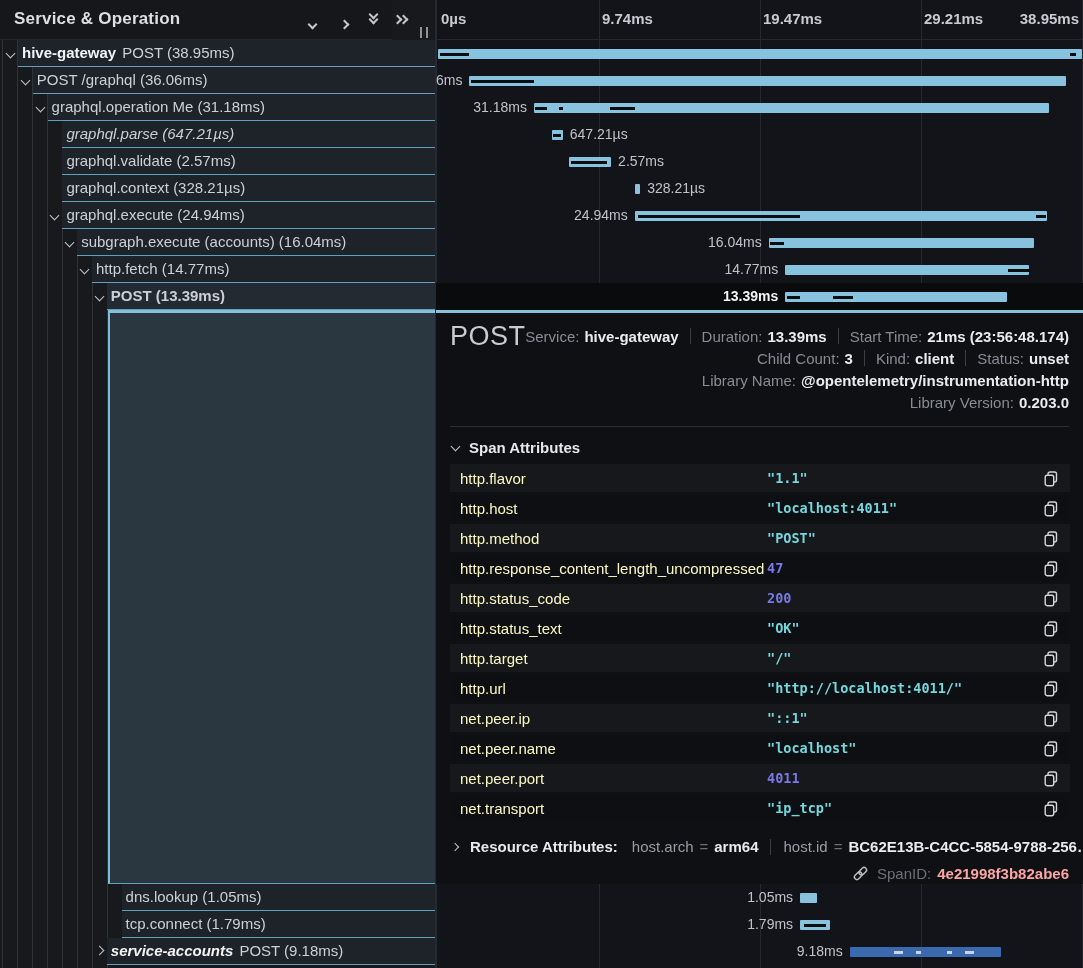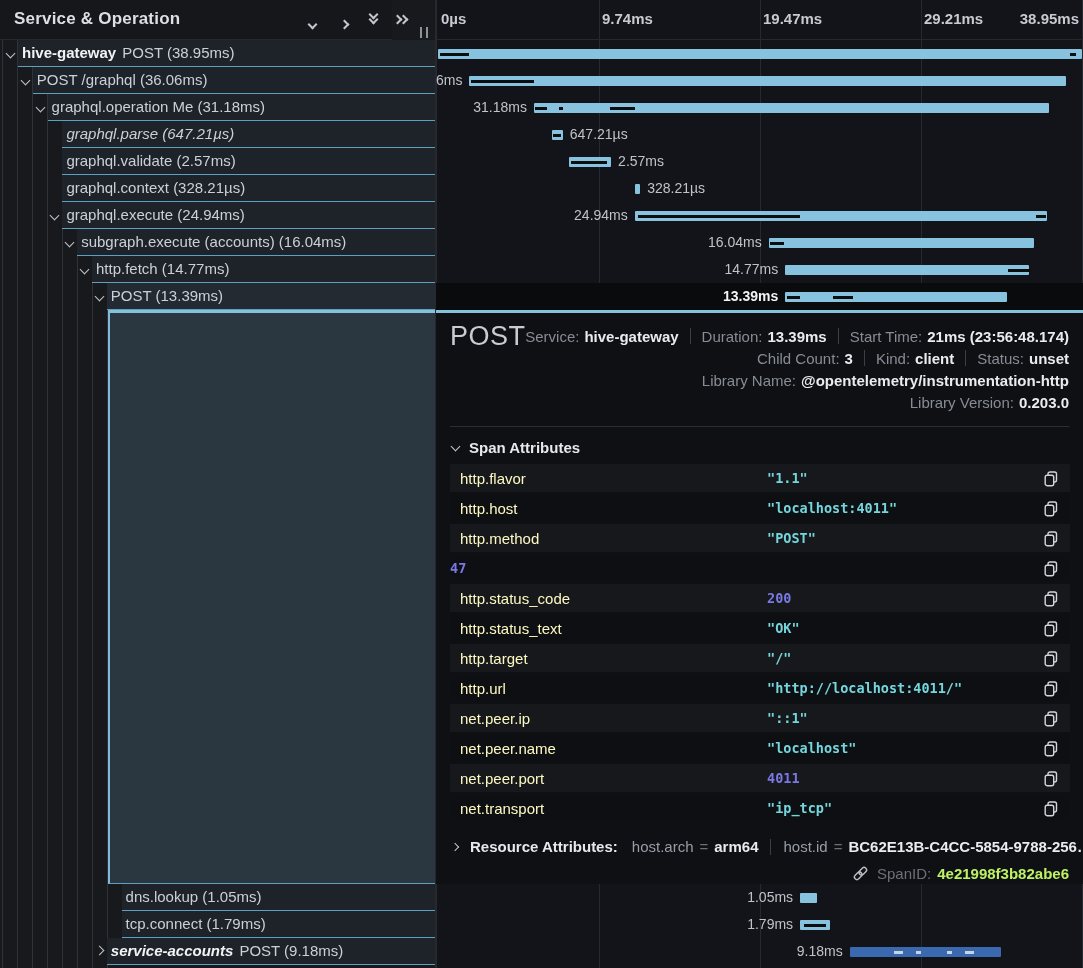--- a/index.html
+++ b/index.html
@@ -27,21 +27,21 @@
     border-left:2px solid #8d939b; border-right:2px solid #8d939b; z-index:6; cursor:col-resize; }
 
   .trow { position:absolute; left:0; width:435px; height:27px; z-index:2; cursor:pointer; }
   .trow .tchev { position:absolute; top:10px; width:7px; height:7px; border-right:1.7px solid #c3c7cd; border-bottom:1.7px solid #c3c7cd; }
   .trow .tchev.down { transform:rotate(45deg); }
   .trow .tchev.right { transform:rotate(-45deg); top:9px; }
   .trow-bg { position:absolute; top:0; right:0; height:27px; background:#1e232a;
     border-bottom:1.5px solid #5f9fc0; line-height:26px; font-size:15px; color:#ccd0d6; white-space:nowrap; overflow:hidden; }
   .trow-bg .svc { font-weight:700; color:#f1f3f5; margin-right:6px; }
   .trow-bg .svc.italic { font-style:italic; }
-  .trow.selected .trow-bg { background:#242a32; }
+  .trow.selected .trow-bg { background:#242a32;font-weight:bold; }
 
   #detail-box { position:absolute; left:108px; top:310px; width:327px; height:574px;
     background:#2b3740; border-left:2px solid #7fbcd9; border-top:3px solid #86c1dc;
     border-bottom:1.5px solid #5f9fc0; z-index:3; }
 
   
   #right-panel { position:absolute; left:435px; top:0; width:648px; height:968px;
     background:#121419; border-left:1px solid #26282c; }
   .gridline { position:absolute; top:0; bottom:0; width:1px; background:#26292f; z-index:1; }
   #tl-header { position:absolute; left:0; top:0; width:648px; height:40px; border-bottom:1px solid #26282e; z-index:2; }
@@ -77,21 +77,21 @@
   .aval.string { color:#74d7dd; } .aval.number { color:#7b78e6; }
   .acopy { position:absolute; right:12px; top:7px; width:14px; height:16px; cursor:pointer; }
 
   #res-line { position:absolute; left:16px; top:525px; display:flex; align-items:center; font-size:15px; white-space:nowrap; }
   #res-line .tchev { width:6px; height:6px; border-right:1.7px solid #c3c7cd; border-bottom:1.7px solid #c3c7cd; transform:rotate(-45deg); margin-right:12px; }
   #res-title { font-weight:700; color:#e6e8ec; margin-right:14px; }
   .rkey { color:#989da6; } .req { color:#6c7178; margin:0 6px; } .rval { color:#e9ebee; font-weight:700; }
   .rsep { width:1px; height:16px; background:#3a3e45; margin:0 12px; }
   #spanid-line { position:absolute; right:15px; top:552px; display:flex; align-items:center; font-size:15px; }
   #spanid-line .slabel { color:#6c7178; margin:0 6px 0 8px; }
-  #spanid-line .sval { color:#bef264; font-weight:700; }
+  #spanid-line .sval { color:#fca5a5; font-weight:700; }
 </style>
 </head>
 <body>
 
 <div id="app">
 
   <div id="right-panel">
     <div id="gridlines">
         <div class="gridline" style="left: 0px;"></div>
         <div class="gridline" style="left: 163px;"></div>
@@ -247,20 +247,21 @@
           </div>
           <div class="arow odd">
             <div class="akey">http.method</div>
             <div class="aval string">"POST"</div>
             <div class="acopy"><svg width="14" height="16" viewBox="0 0 14 16">
                 <rect x="4" y="1" width="8.5" height="10" rx="2" fill="none" stroke="#d2d5da" stroke-width="1.4"></rect>
                 <rect x="1.2" y="4.2" width="8.5" height="10.5" rx="2" fill="#141518" stroke="#d2d5da" stroke-width="1.4"></rect>
               </svg></div>
           </div>
           <div class="arow even">
+            <div class="akey">http.response_content_length_uncompressed</div>
             <div class="aval number">47</div>
             <div class="acopy"><svg width="14" height="16" viewBox="0 0 14 16">
                 <rect x="4" y="1" width="8.5" height="10" rx="2" fill="none" stroke="#d2d5da" stroke-width="1.4"></rect>
                 <rect x="1.2" y="4.2" width="8.5" height="10.5" rx="2" fill="#141518" stroke="#d2d5da" stroke-width="1.4"></rect>
               </svg></div>
           </div>
           <div class="arow odd">
             <div class="akey">http.status_code</div>
             <div class="aval number">200</div>
             <div class="acopy"><svg width="14" height="16" viewBox="0 0 14 16">

